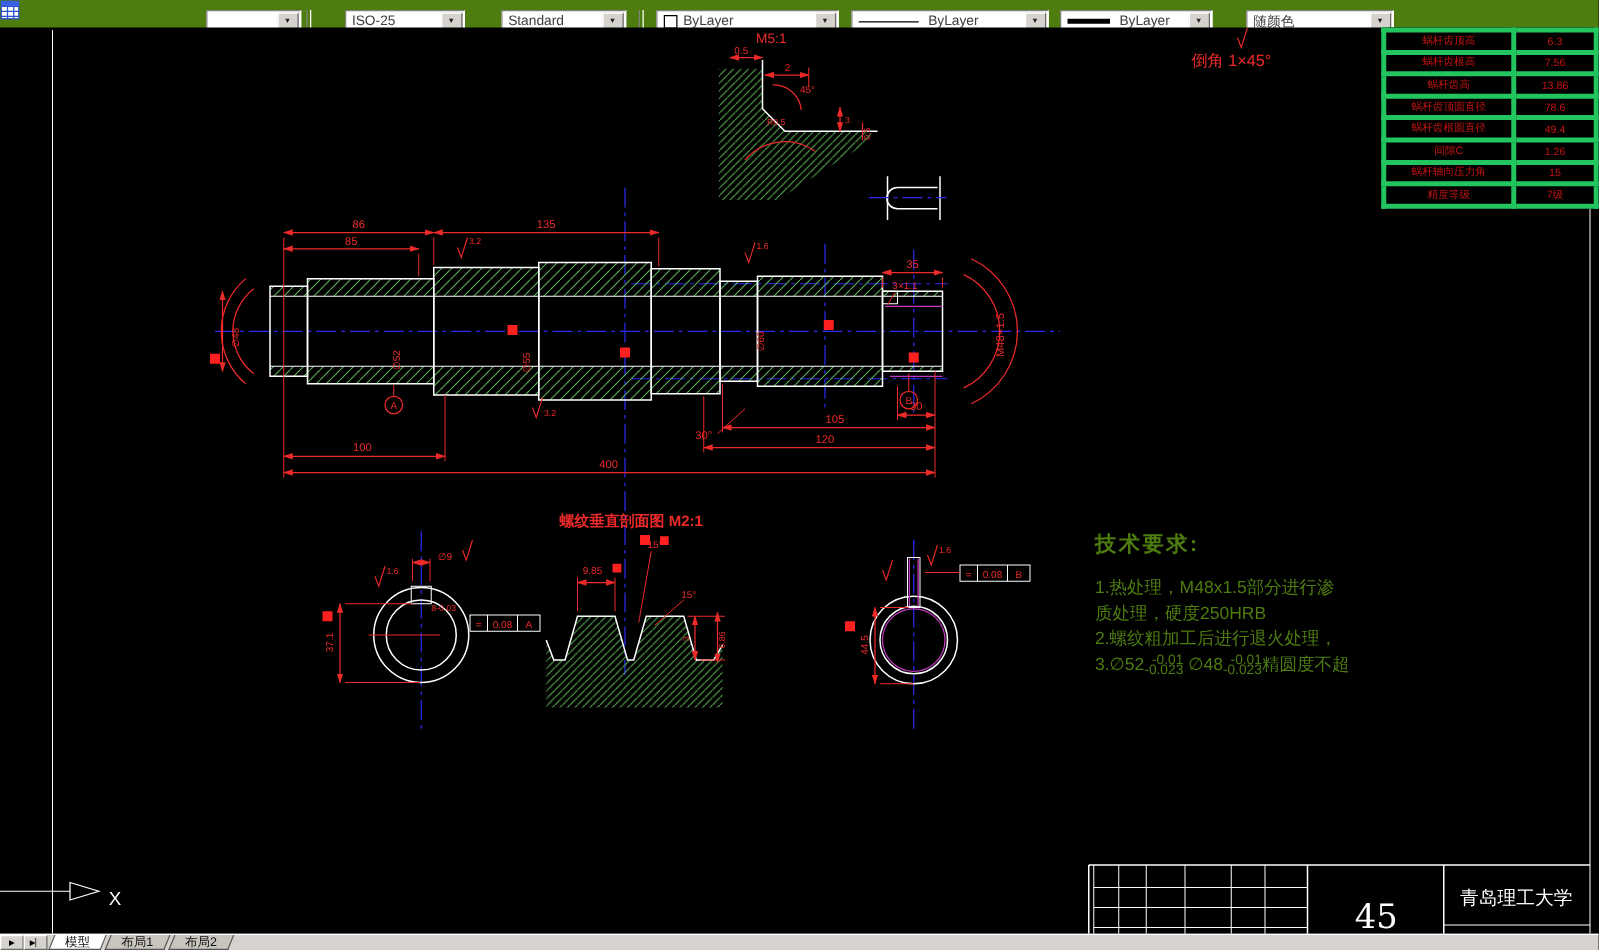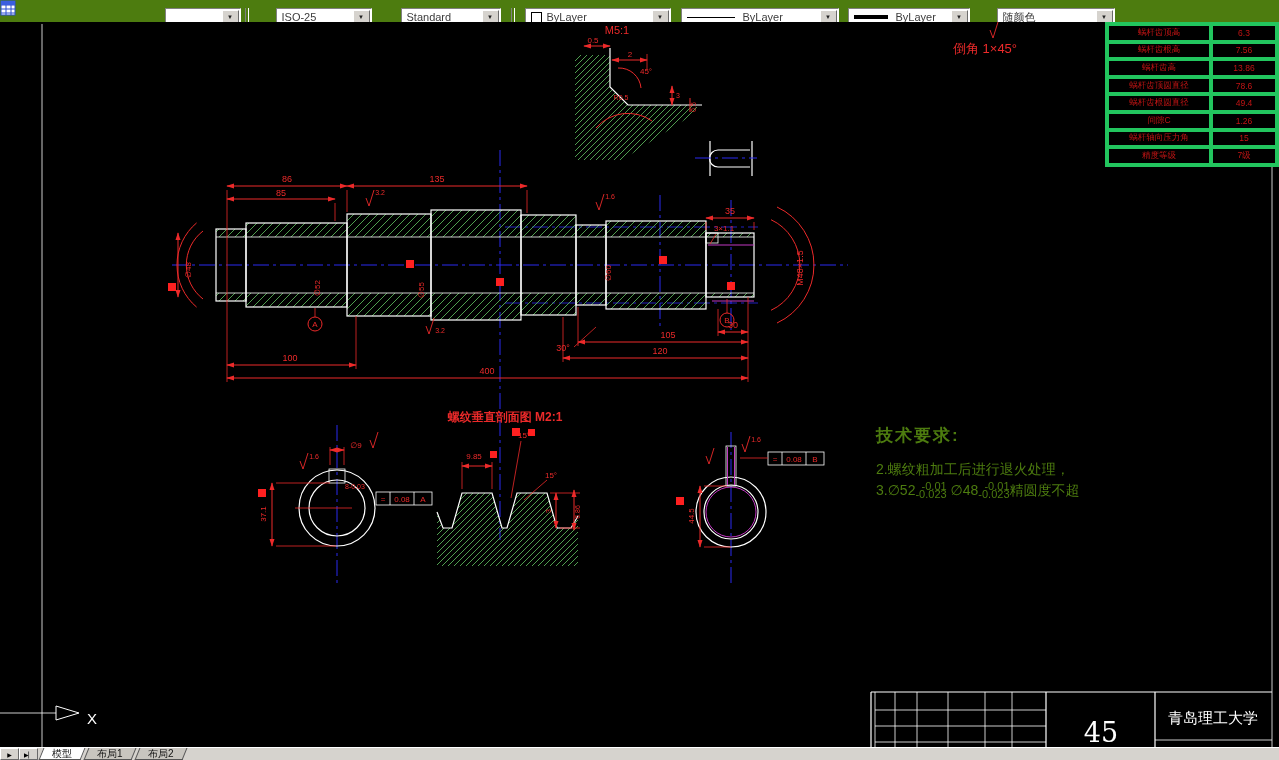--- a/index.html
+++ b/index.html
@@ -428,20 +428,22 @@
         </tr>
   <tr>
           <td class="lab">精度等级</td>
           <td class="val">7级</td>
         </tr>
 </tbody>
     </table>
 
 <div class="techreq">
   <div class="trtitle">技术要求:</div>
+  <div class="trline">1.热处理，M48x1.5部分进行渗</div>
+  <div class="trline">质处理，硬度250HRB</div>
   <div class="trline">2.螺纹粗加工后进行退火处理，</div>
   <div class="trline">
     <span>3.∅52</span><span class="tol"><span>-0.01</span><span>-0.023</span></span>
     <span>∅48</span><span class="tol"><span>-0.01</span><span>-0.023</span></span><span>精圆度不超</span>
   </div>
 </div>
 
 </div>
 
 <div class="tabbar">

